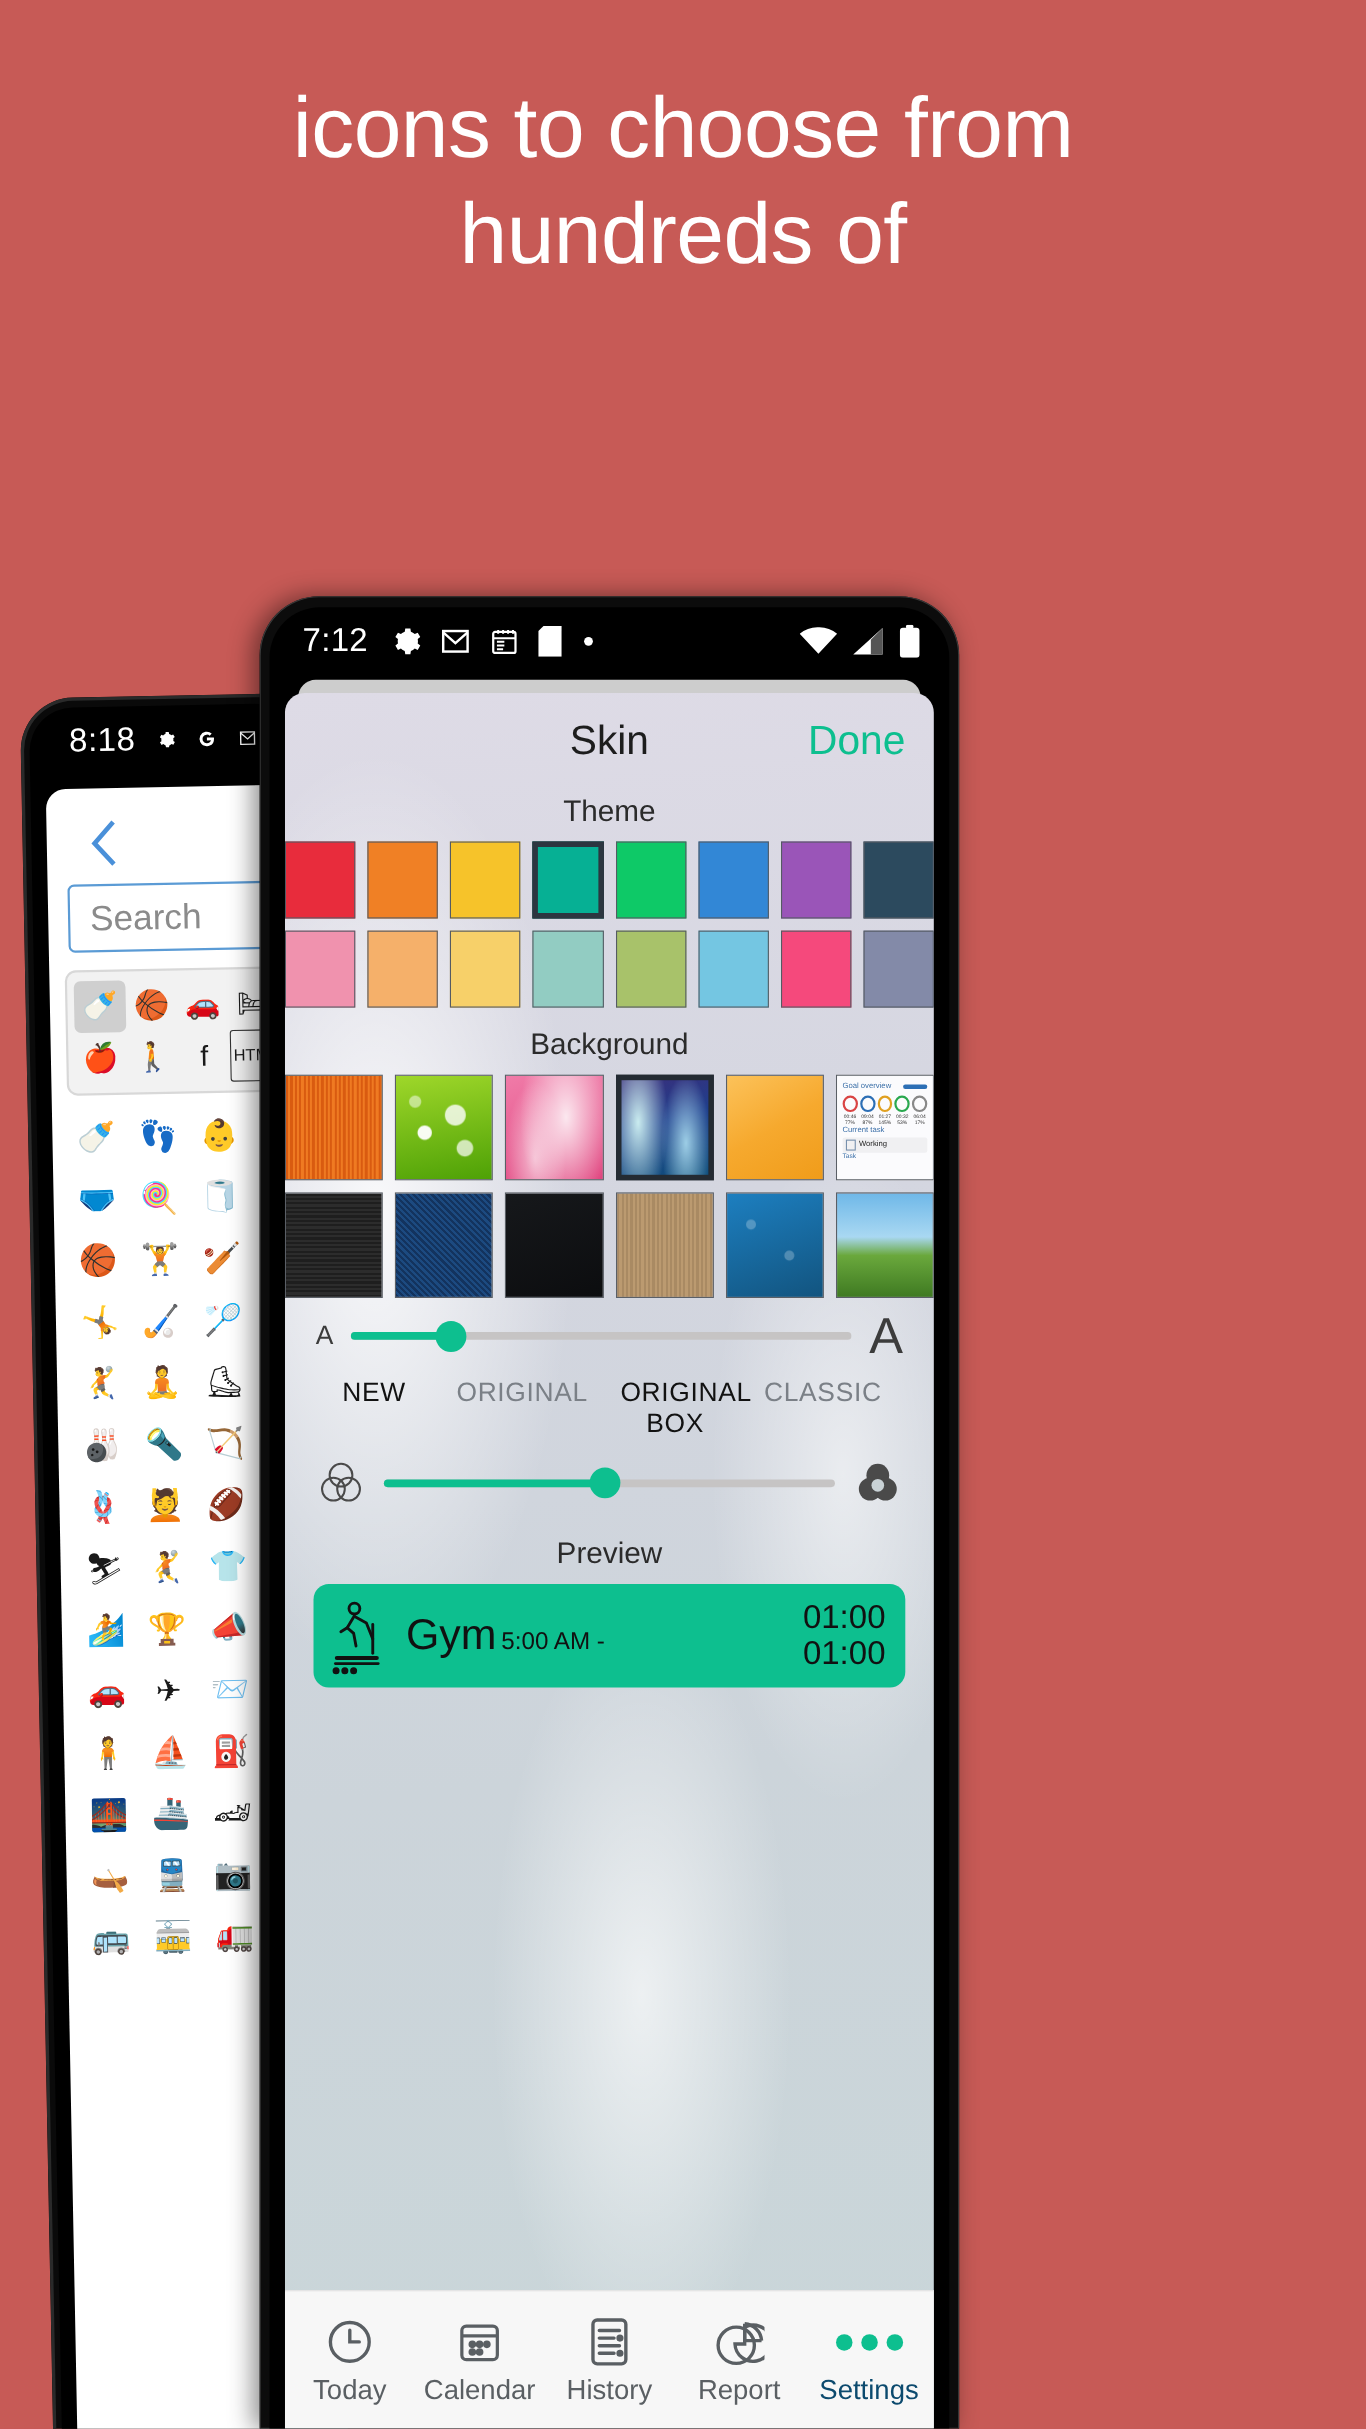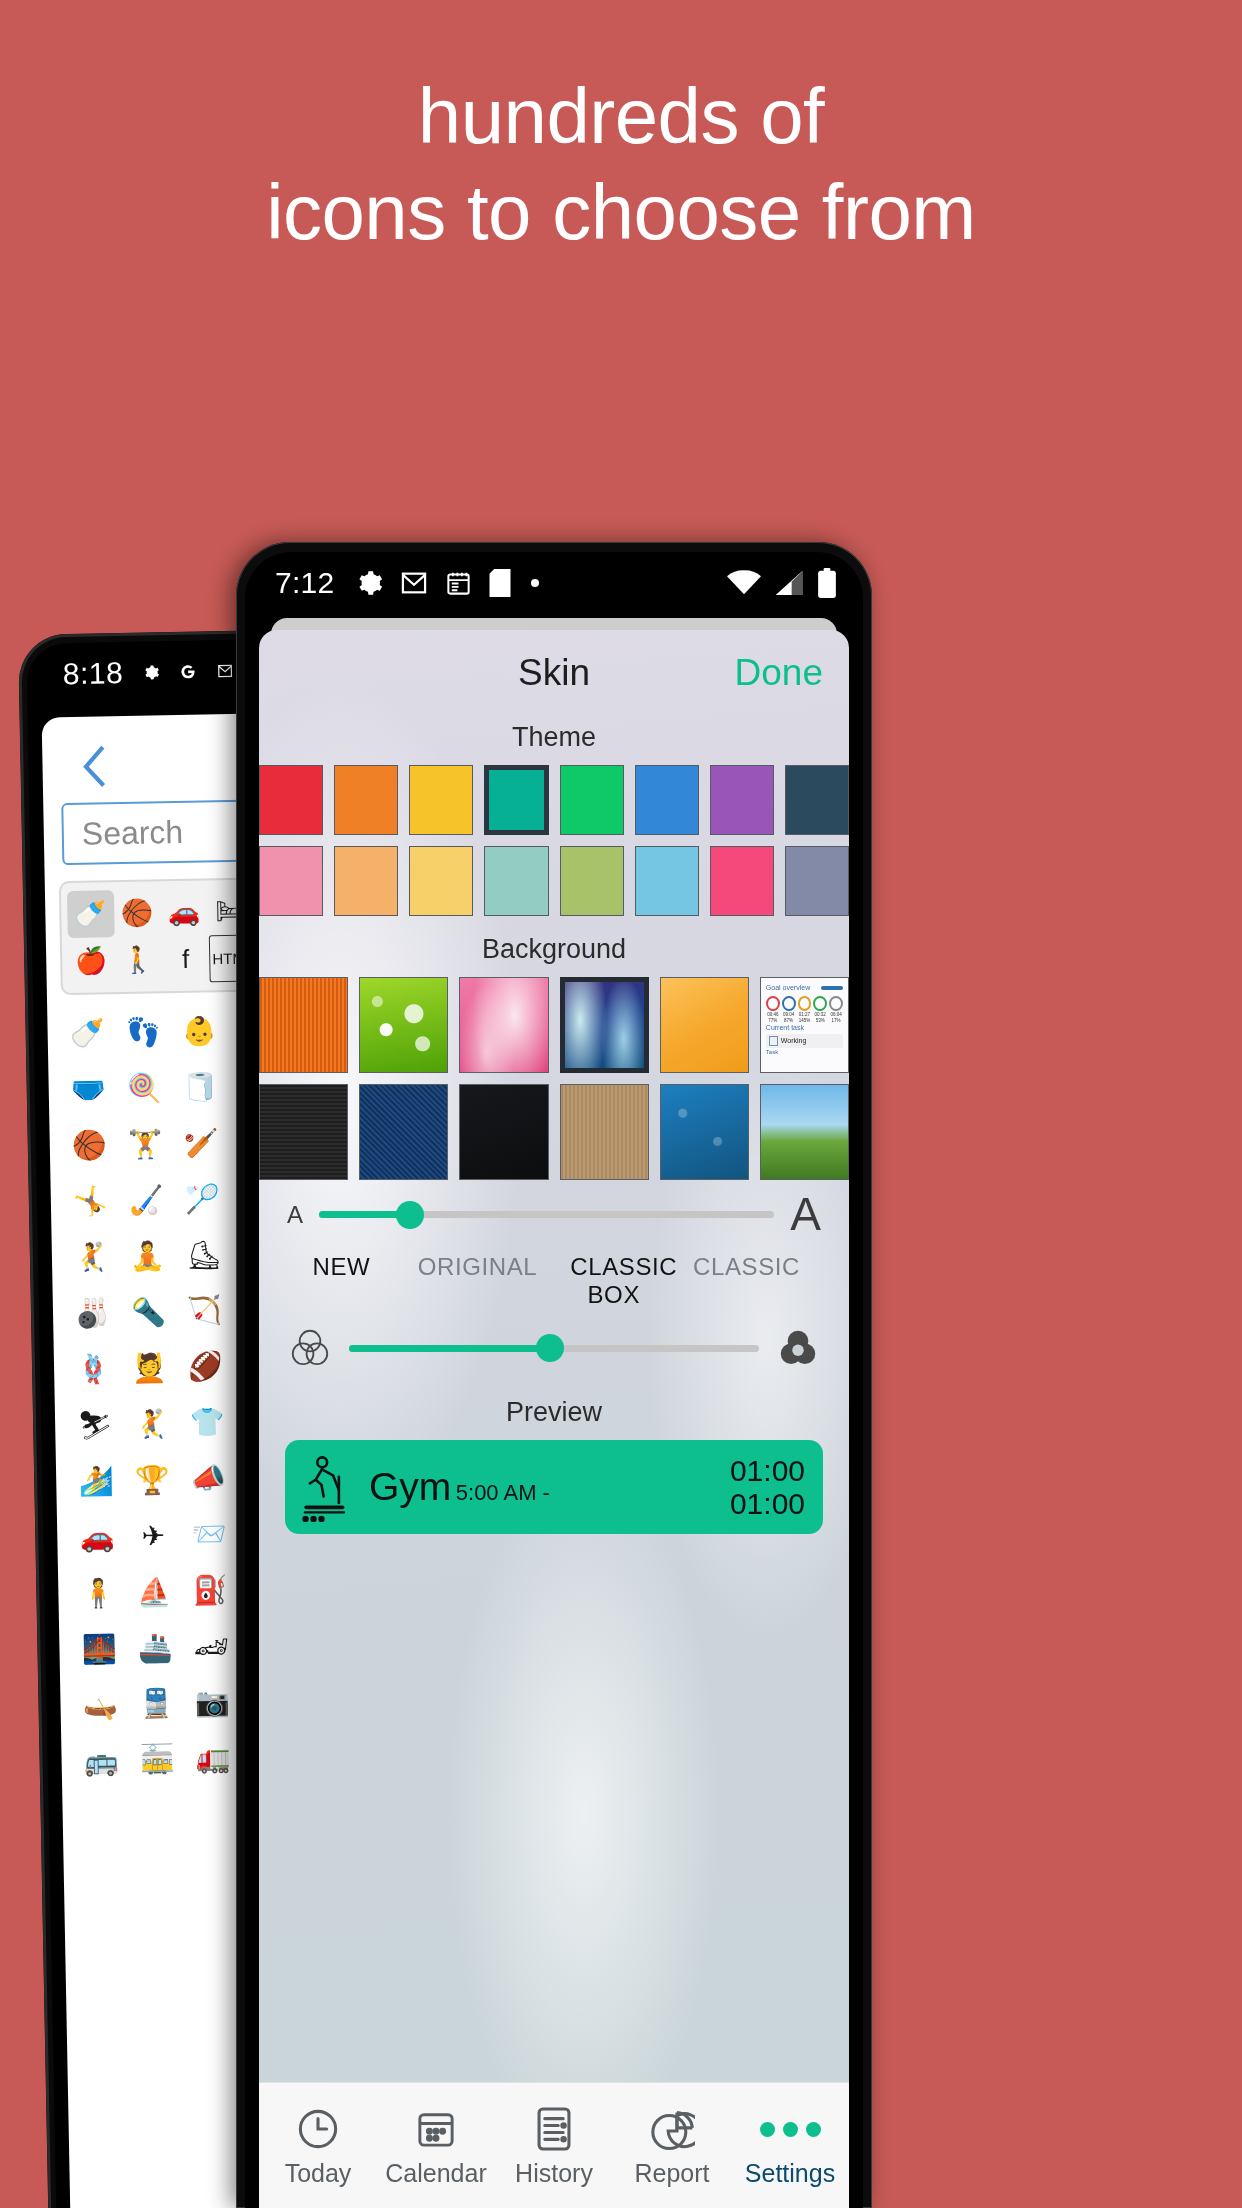--- a/index.html
+++ b/index.html
@@ -203,22 +203,22 @@
   .nav-item .ni{height:52px;display:flex;align-items:center;justify-content:center;}
   .nav-item .nl{font-size:25px;margin-top:4px;display:block;}
   .nav-item.active{color:#0c4a6e;}
   .dots{display:flex;gap:8px;justify-content:center;}
   .dots i{width:15px;height:15px;border-radius:50%;background:#0dbf8f;display:block;}
 </style>
 </head>
 <body>
 
 <div class="headline">
+  <span class="l">icons to choose from</span>
   <span class="l">hundreds of</span>
-  <span class="l">icons to choose from</span>
 </div>
 
 <div class="phone-left">
   <div class="bezel-inner">
 
     <div class="pl-status">
       <span class="pl-time">8:18</span>
       <svg class="pl-ic" viewBox="0 0 24 24" fill="#fff">
           <path d="M12 8a4 4 0 100 8 4 4 0 000-8zm9.4 4c0-.6-.1-1.2-.2-1.8l2-1.5-2-3.4-2.3 1a7.8 7.8 0 00-3-1.8L15.5 2h-4l-.4 2.5a7.8 7.8 0 00-3 1.8l-2.3-1-2 3.4 2 1.5a8 8 0 000 3.6l-2 1.5 2 3.4 2.3-1a7.8 7.8 0 003 1.8l.4 2.5h4l.4-2.5a7.8 7.8 0 003-1.8l2.3 1 2-3.4-2-1.5c.1-.6.2-1.2.2-1.8z"></path>
         </svg>
@@ -479,21 +479,21 @@
         <div class="style-tabs">
           <span class="st on">
             <span class="lbl">NEW</span>
             <span class="ul"></span>
           </span>
           <span class="st">
             <span class="lbl">ORIGINAL</span>
             <span class="ul"></span>
           </span>
           <span class="st on">
-            <span class="lbl">CLASSIC BOX</span>
+            <span class="lbl">ORIGINAL BOX</span>
             <span class="ul"></span>
           </span>
           <span class="st">
             <span class="lbl">CLASSIC</span>
             <span class="ul"></span>
           </span>
         </div>
 
         <div class="slider-row" style="margin-top:16px">
           <svg class="opac-icon" viewBox="0 0 40 40" fill="none" stroke="#4a4a4a" stroke-width="1.6">

